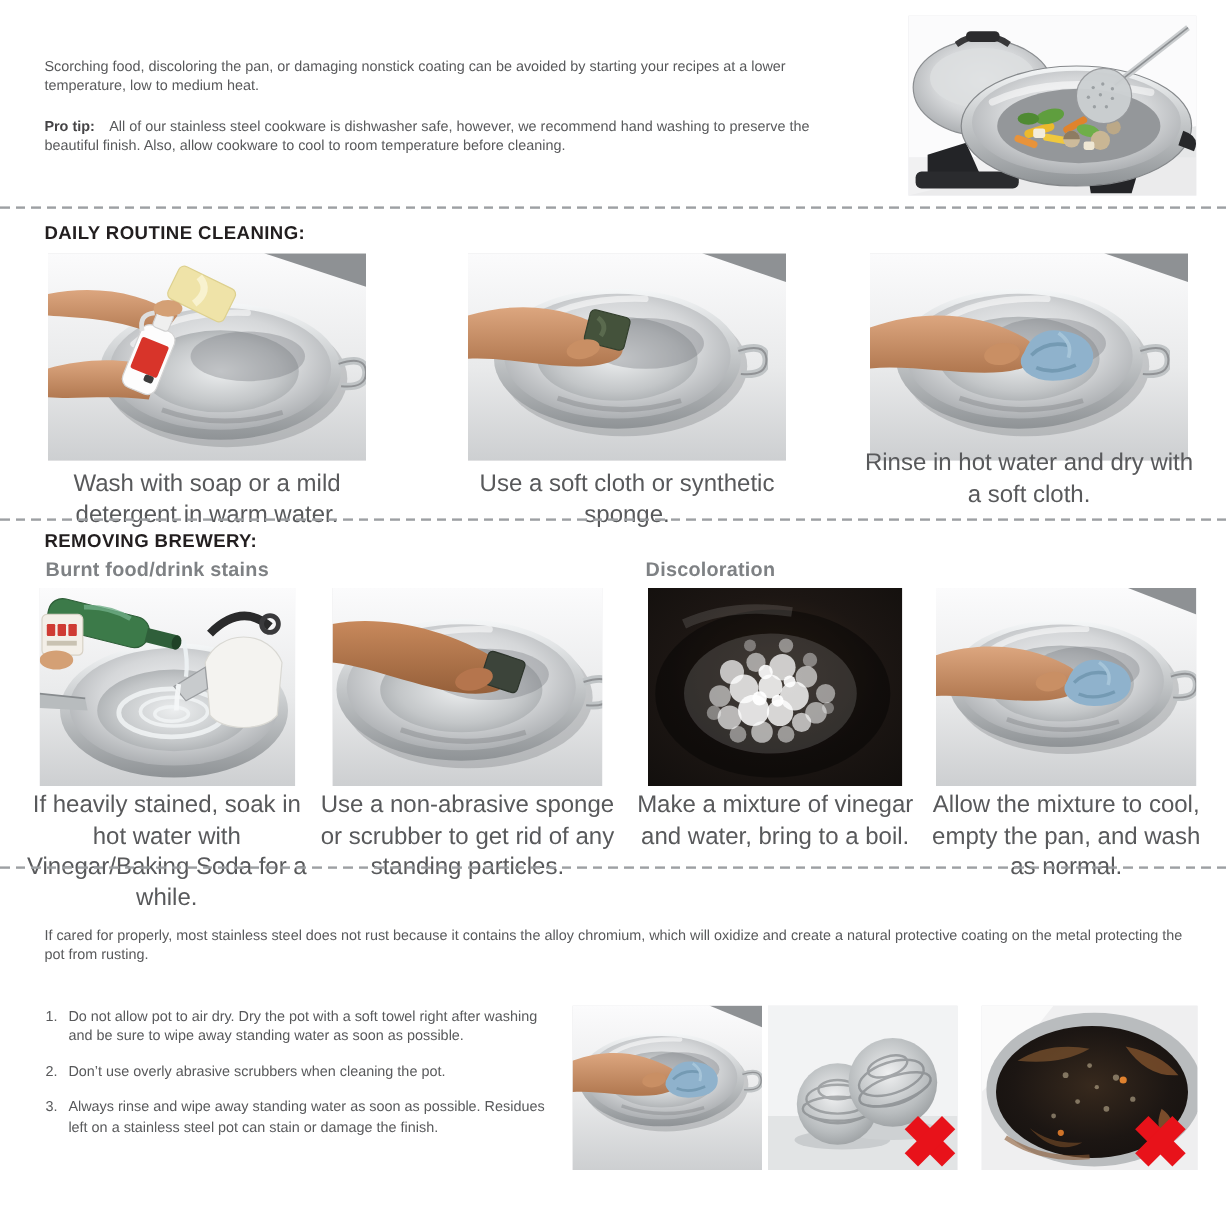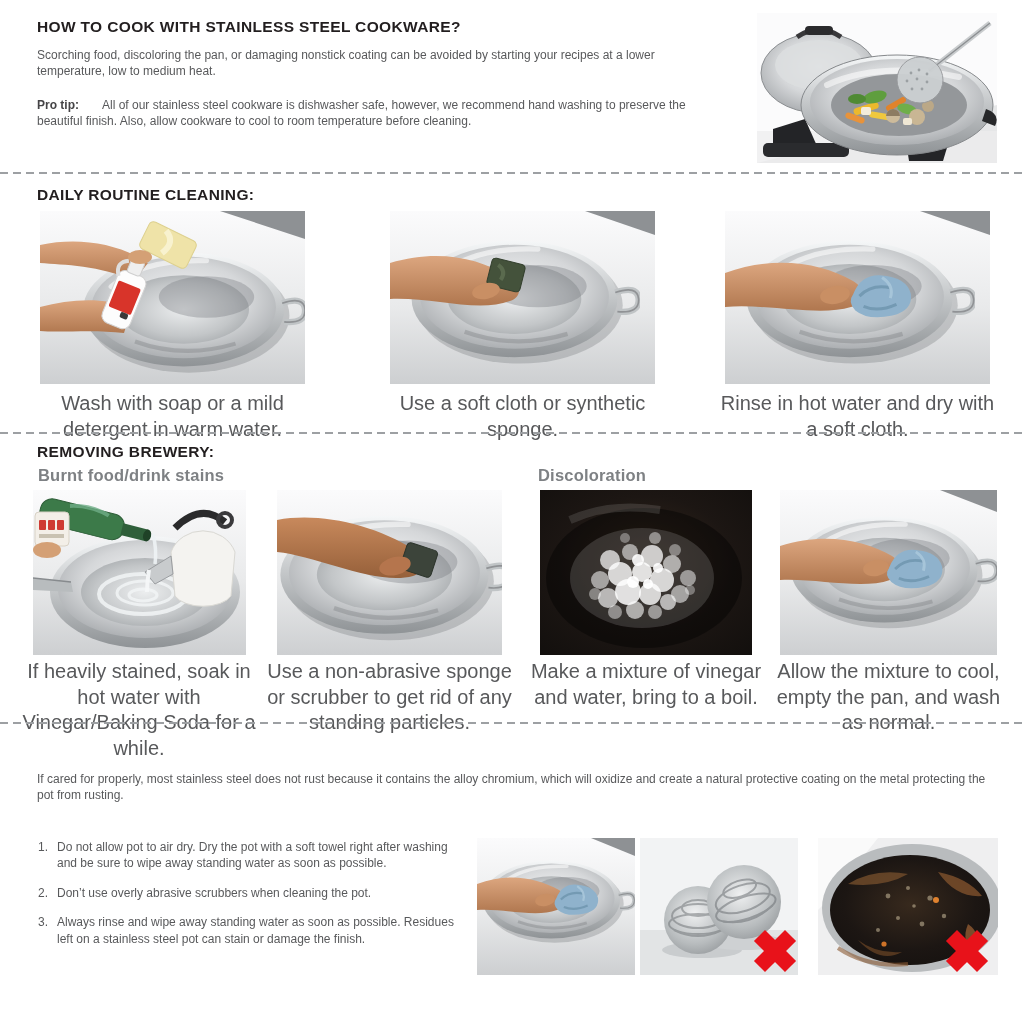--- a/index.html
+++ b/index.html
@@ -2,21 +2,21 @@
 <html><head>
 <meta charset="utf-8">
 <style>
   *{box-sizing:border-box;margin:0;padding:0}
   html,body{background:#ffffff}
   body{font-family:"Liberation Sans",sans-serif;-webkit-font-smoothing:antialiased}
   .page{position:relative;width:1024px;height:1024px;background:#fff;overflow:hidden}
   .abs{position:absolute}
   .h{font-weight:700;font-size:15.5px;letter-spacing:.35px;color:#221e1f;white-space:nowrap}
   .body-text{font-size:12px;line-height:1.37;color:#58595b}
-  .protip-label{color:#454446;font-weight:700;margin-right:23px}
+  .protip-label{color:#454446;font-weight:700;margin-right:12px}
   .caption{font-size:20px;line-height:1.28;color:#58595b;text-align:center}
   .sub{font-weight:700;font-size:16.5px;letter-spacing:.2px;color:#7e8184;white-space:nowrap}
   .divider{height:2px;background:repeating-linear-gradient(90deg,#9da0a3 0 8px,rgba(0,0,0,0) 8px 13px)}
   .photo{background:#ececed;overflow:hidden}
   .photo svg{display:block;width:100%;height:100%}
   .xmark{position:absolute}
   .list-item{display:flex;margin-bottom:13px}
   .num{flex:0 0 19px}
   .itxt{flex:1}
 </style>
@@ -86,21 +86,20 @@
     <symbol id="bluecloth" viewBox="0 0 70 52">
       <path d="M10,26 Q18,6 38,8 Q62,10 66,26 Q68,42 48,47 Q24,52 12,42 Q4,34 10,26Z" fill="#8fb2cc"></path>
       <path d="M16,28 Q28,16 46,20 M20,38 Q34,44 52,36" stroke="#6d93ad" stroke-width="3" fill="none" opacity=".8"></path>
       <path d="M38,10 Q50,18 46,30" stroke="#a9c6da" stroke-width="3" fill="none" opacity=".9"></path>
     </symbol>
   </defs>
 </svg>
 
 <div class="page">
 
-  <div class="abs h" style="left:37px;top:18px">HOW TO COOK WITH STAINLESS STEEL COOKWARE?</div>
 
   <div class="abs body-text" style="left:37px;top:47px;width:668px">Scorching food, discoloring the pan, or damaging nonstick coating can be avoided by starting your recipes at a lower temperature, low to medium heat.</div>
 
   <div class="abs body-text" style="left:37px;top:97px;width:668px">
     <span class="protip-label">Pro tip:</span><span>All of our stainless steel cookware is dishwasher safe, however, we recommend hand washing to preserve the beautiful finish. Also, allow cookware to cool to room temperature before cleaning.</span>
   </div>
 
   <div class="abs photo" style="left:757px;top:13px;width:240px;height:150px">
     <svg viewBox="0 0 240 150" preserveAspectRatio="none">
       <rect width="240" height="150" fill="#fbfbfc"></rect>
@@ -203,21 +202,21 @@
       <polygon points="195,0 265,0 265,24" fill="#8e9194"></polygon>
       <use href="#pan" x="16" y="20" width="234" height="140"></use>
       <path d="M0,62 C50,44 96,52 128,70 C142,78 140,92 126,96 C94,106 40,92 0,96 Z" fill="url(#gArm)"></path>
       <use href="#bluecloth" x="118" y="56" width="72" height="54"></use>
       <ellipse cx="110" cy="84" rx="15" ry="9" fill="#c98f64" transform="rotate(-10 110 84)"></ellipse>
     </svg>
   </div>
 
   <div class="abs caption" style="left:40px;top:391px;width:265px">Wash with soap or a mild detergent in warm water.</div>
   <div class="abs caption" style="left:380px;top:391px;width:285px">Use a soft cloth or synthetic sponge.</div>
-  <div class="abs caption" style="left:715px;top:391px;width:285px">Rinse in hot water and dry with a soft cloth.</div>
+  <div class="abs caption" style="left:715px;top:374px;width:285px">Rinse in hot water and dry with a soft cloth.</div>
 
   <div class="abs divider" style="left:0;top:432px;width:1024px"></div>
 
   <div class="abs h" style="left:37px;top:443px">REMOVING BREWERY:</div>
   <div class="abs sub" style="left:38px;top:466px">Burnt food/drink stains</div>
   <div class="abs sub" style="left:538px;top:466px">Discoloration</div>
 
   <div class="abs photo" style="left:33px;top:490px;width:213px;height:165px">
     <svg viewBox="0 0 213 165" preserveAspectRatio="none">
       <rect width="213" height="165" fill="url(#gBg)"></rect>

